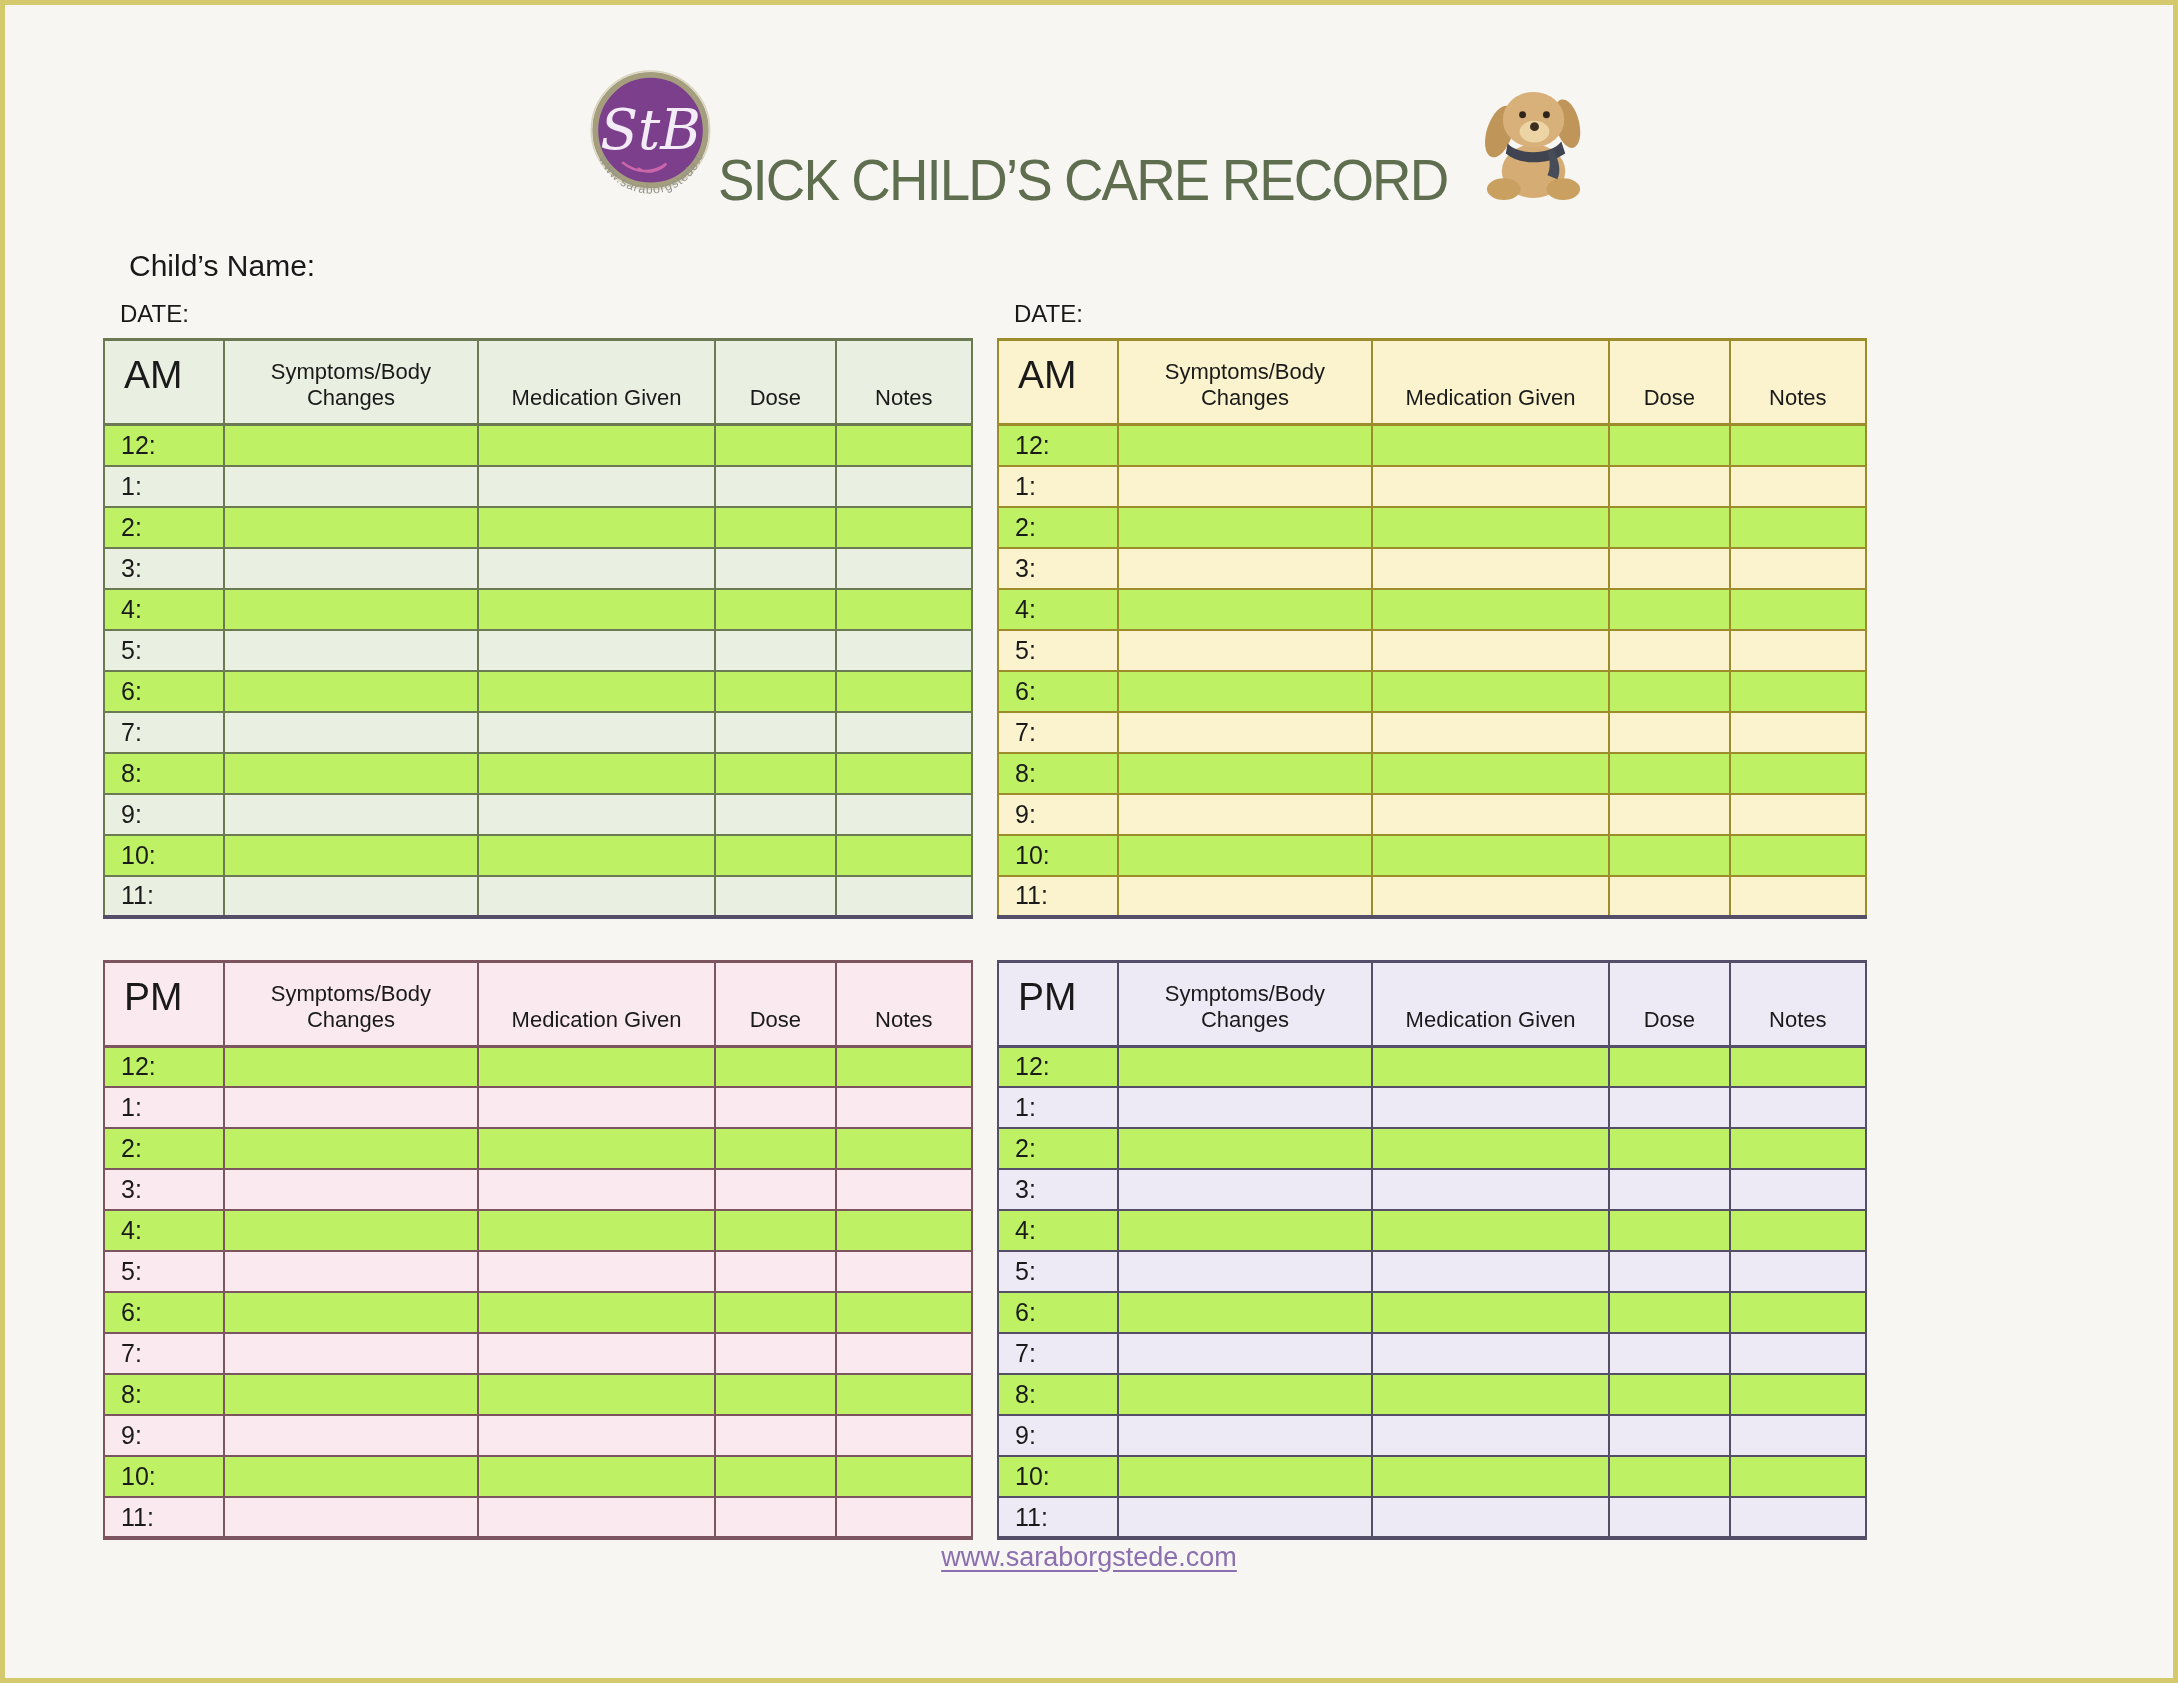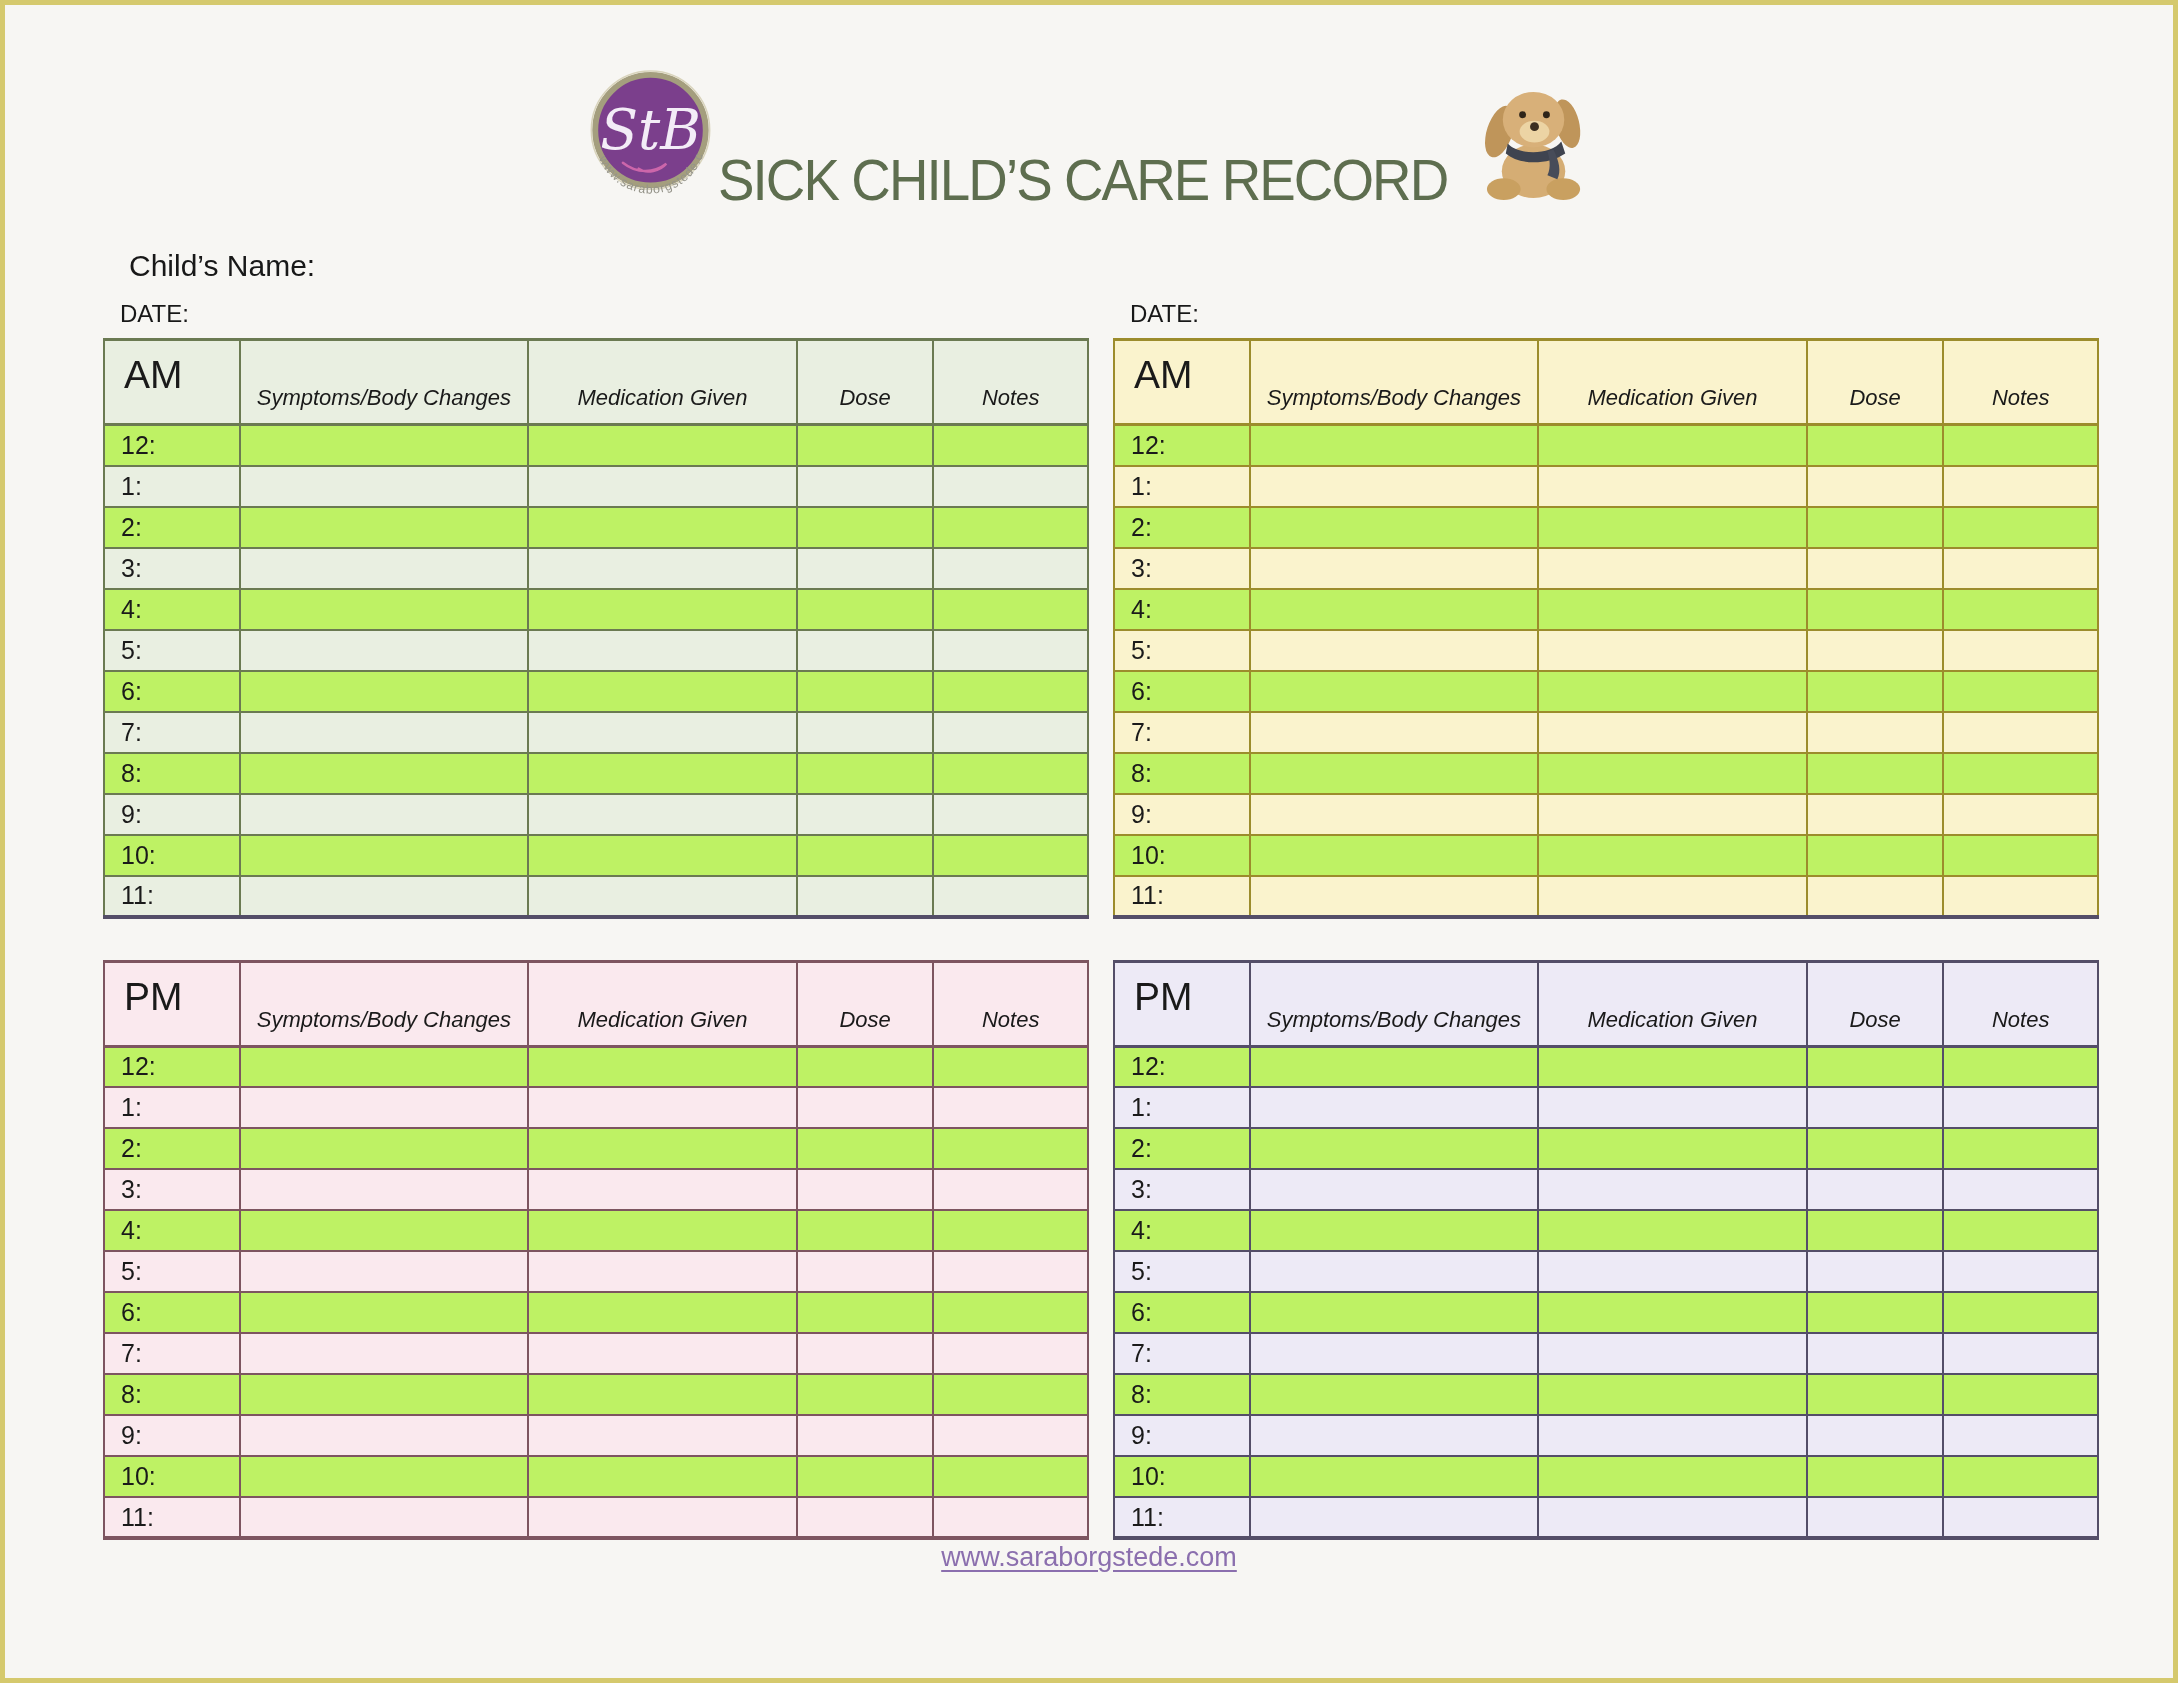--- a/index.html
+++ b/index.html
@@ -17,21 +17,21 @@
   .page-title {
     margin-top:147px; font-size:57px; letter-spacing:-2px;
     color:#5e6e4f; line-height:1; white-space:nowrap; font-weight:400;
     transform:scaleX(0.96); transform-origin:left;
   }
   .bear-wrap { margin-top:75px; }
   .child-name {
     position:absolute; top:244px; left:124px; font-size:30px; color:#181818;
   }
   .content {
-    position:absolute; top:295px; left:98px; width:1996px;
+    position:absolute; top:295px; left:98px; width:1764px;
     display:flex; gap:24px;
   }
   .col { width:989px; }
   .date-label {
     height:38px; font-size:24px; padding-left:17px; color:#181818;
   }
   .gap { height:41px; }
   .care-table {
     width:100%; border-collapse:collapse; table-layout:fixed;
     border-top:3px solid var(--bd);
@@ -41,21 +41,21 @@
   }
   .care-table th, .care-table td { border:2px solid var(--bd); }
   .care-table thead tr { height:85px; background:var(--hdr); }
   .care-table thead th { border-bottom:3px solid var(--bd); font-weight:400; }
   th.period {
     font-size:39px; text-align:left; vertical-align:top;
     padding:12px 0 0 19px; color:#1a1a1a;margin-left:36px;
   }
   th.colhead {
     font-size:22px; vertical-align:bottom; padding-bottom:12px;
-    text-align:center; color:#1a1a1a;font-style:italic;
+    text-align:center; color:#1a1a1a;
   }
   .care-table tbody tr { height:41px; background:#bef264; }
   .care-table tbody tr:nth-child(even) { background:var(--stripe); }
   td.hour { font-size:25px; padding-left:16px; color:#1a1a1a; }
   .footer {
     position:absolute; top:1537px; left:0; width:100%; text-align:center;
   }
   .footer-link {
     font-size:27px; color:#8b6fae; text-decoration:underline;
     text-underline-offset:4px;

